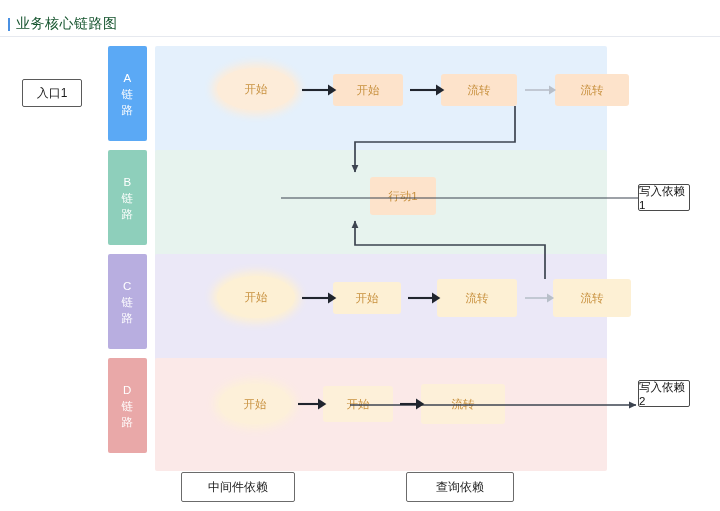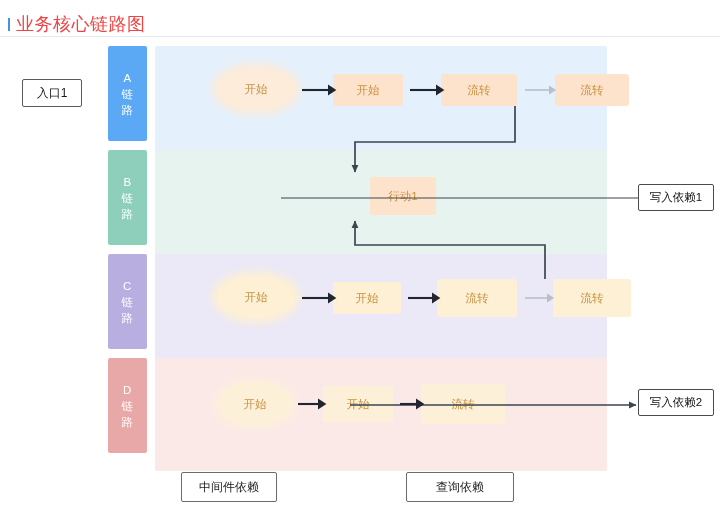--- a/index.html
+++ b/index.html
@@ -23,22 +23,22 @@
     left: 8px; top: 14px;
     display: flex; align-items: center;
     height: 20px;
   }
   #title-tick {
     width: 2px; height: 13px;
     background: #4a90e2;
     margin-right: 6px;
   }
   #title-text {
-    font-size: 18px;
-    color: #ef4444;
+    font-size: 14px;
+    color: #14532d;
     letter-spacing: 0.5px;
     white-space: nowrap;
   }
   #title-rule {
     position: absolute;
     left: 0; top: 36px;
     width: 720px; height: 1px;
     background: #e6e9ef;
   }
 
@@ -102,43 +102,43 @@
   #wires {
     position: absolute;
     left: 0; top: 0;
     width: 720px; height: 511px;
     pointer-events: none;
   }
 
   
   .dep-box {
     position: absolute;
-    width: 76px; height: 27px;
+    width: 52px; height: 27px;
     border: 1.4px solid #4a4a4a;
     background: #ffffff;
     border-radius: 2px;
     display: flex; align-items: center; justify-content: center;
     font-size: 11.5px;
     color: #111111;
   }
   #dep-1 { left: 638px; top: 184px; }
-  #dep-2 { left: 638px; top: 389px; }
+  #dep-2 { left: 638px; top: 380px; }
 
   
   .legend-box {
     position: absolute;
     height: 30px;
     border: 1.4px solid #6b6b6b;
     background: #ffffff;
     border-radius: 2px;
     display: flex; align-items: center; justify-content: center;
     font-size: 12px;
     color: #1a1a1a;
   }
-  #legend-0 { left: 181px; top: 472px; width: 96px; }
+  #legend-0 { left: 181px; top: 472px; width: 114px; }
   #legend-1 { left: 406px; top: 472px; width: 108px; }
 </style>
 </head>
 <body>
 
 <div id="canvas">
 
   <div id="title-bar">
     <span id="title-tick"></span>
     <span id="title-text">业务核心链路图</span>

